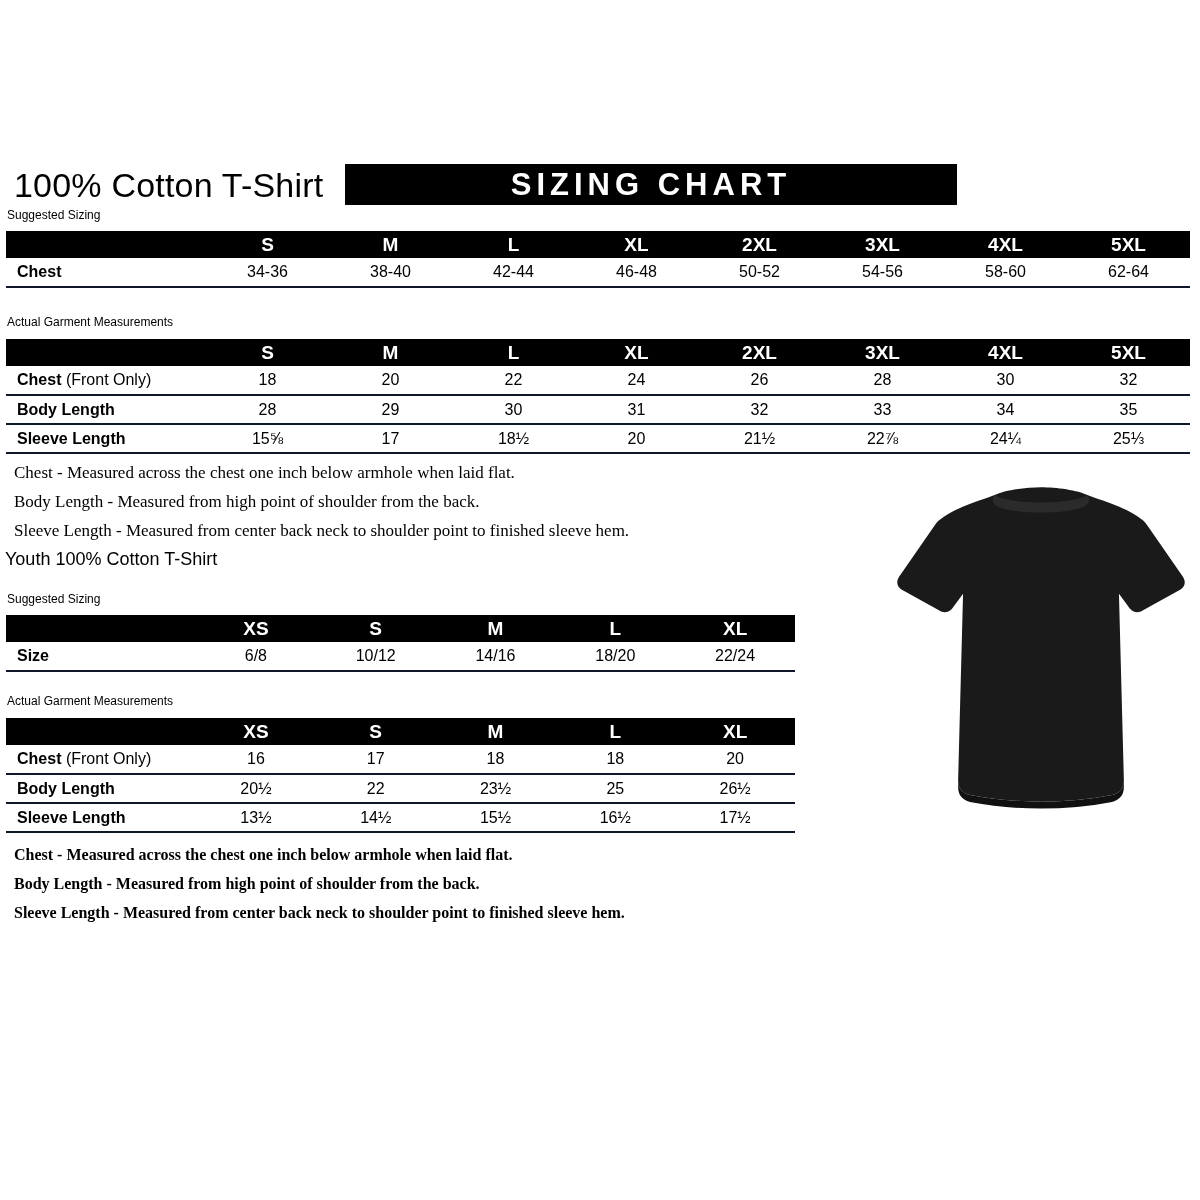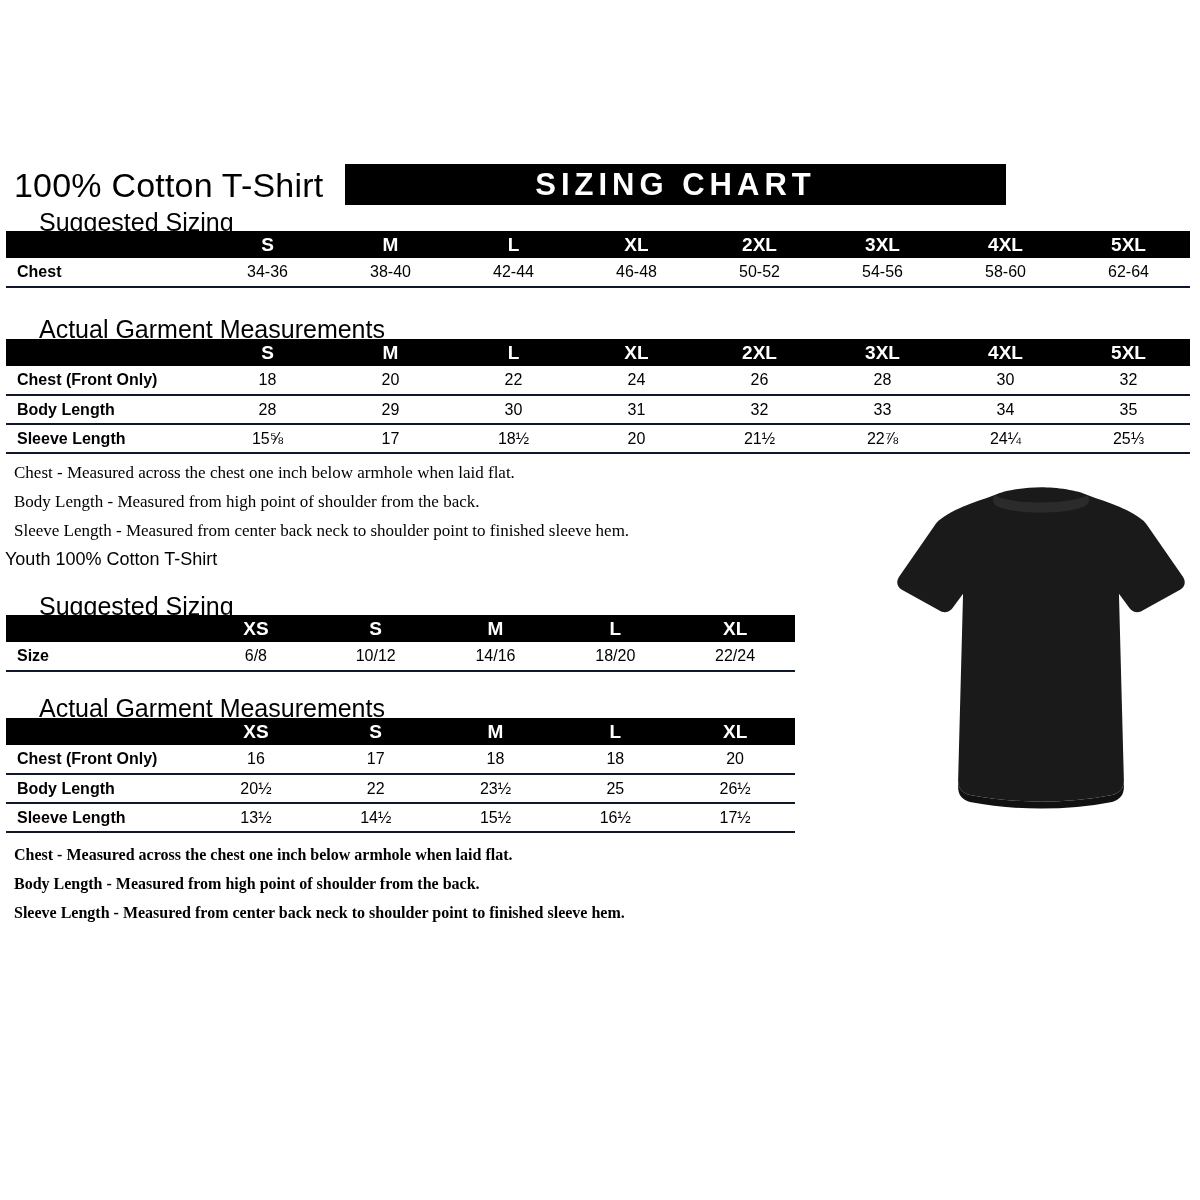--- a/index.html
+++ b/index.html
@@ -13,45 +13,45 @@
 
   .main-title { font-size:34px; font-weight:400; letter-spacing:0.2px; }
   .youth-title { font-size:18px; font-weight:normal; }
 
   .banner {
     background:#000; color:#fff;
     display:flex; align-items:center; justify-content:center;
     font-size:31px; font-weight:bold; letter-spacing:5px;
   }
 
-  .section-label { font-size:25px;margin-left:32px; }
+  .section-label { font-size:12px; }
 
   table.size-table { border-collapse:collapse; width:100%; table-layout:fixed; }
   .size-table th {
     background:#000; color:#fff; font-size:19px; font-weight:bold;
     height:27px; text-align:center; padding:0; vertical-align:middle;
   }
   .size-table td {
     font-size:16px; text-align:center; height:29px;
     border-bottom:2px solid #0f172a; padding:0; vertical-align:middle;
   }
   .size-table td.rowlabel { text-align:left; padding-left:11px; font-weight:bold; }
-  .size-table td.rowlabel .plain { font-weight:bold; }
+  .size-table td.rowlabel .plain { font-weight:normal; }
 
   .notes .note { font-size:17px; line-height:29px; white-space:nowrap;font-family:Liberation Serif, serif; }
   .notes.strong .note { font-size:16px; font-weight:bold; line-height:29px; }
 
   .tshirt-wrap svg { display:block; width:100%; height:100%; }
 </style>
 </head>
 <body>
 
 <div class="abs main-title" style="left:14px; top:166px;">100% Cotton T-Shirt</div>
 
-<div class="abs banner" style="left:345px; top:164px; width:661px; height:41px;">SIZING CHART</div>
+<div class="abs banner" style="left:345px; top:164px; width:612px; height:41px;">SIZING CHART</div>
 
 <div class="abs section-label" style="left:7px; top:208px;">Suggested Sizing</div>
 
 <div class="abs" style="left:6px; top:231px; width:1184px;">
   <table class="size-table">
     <colgroup>
         <col style="width:200px">
         <col span="8">
       </colgroup>
     <thead>

